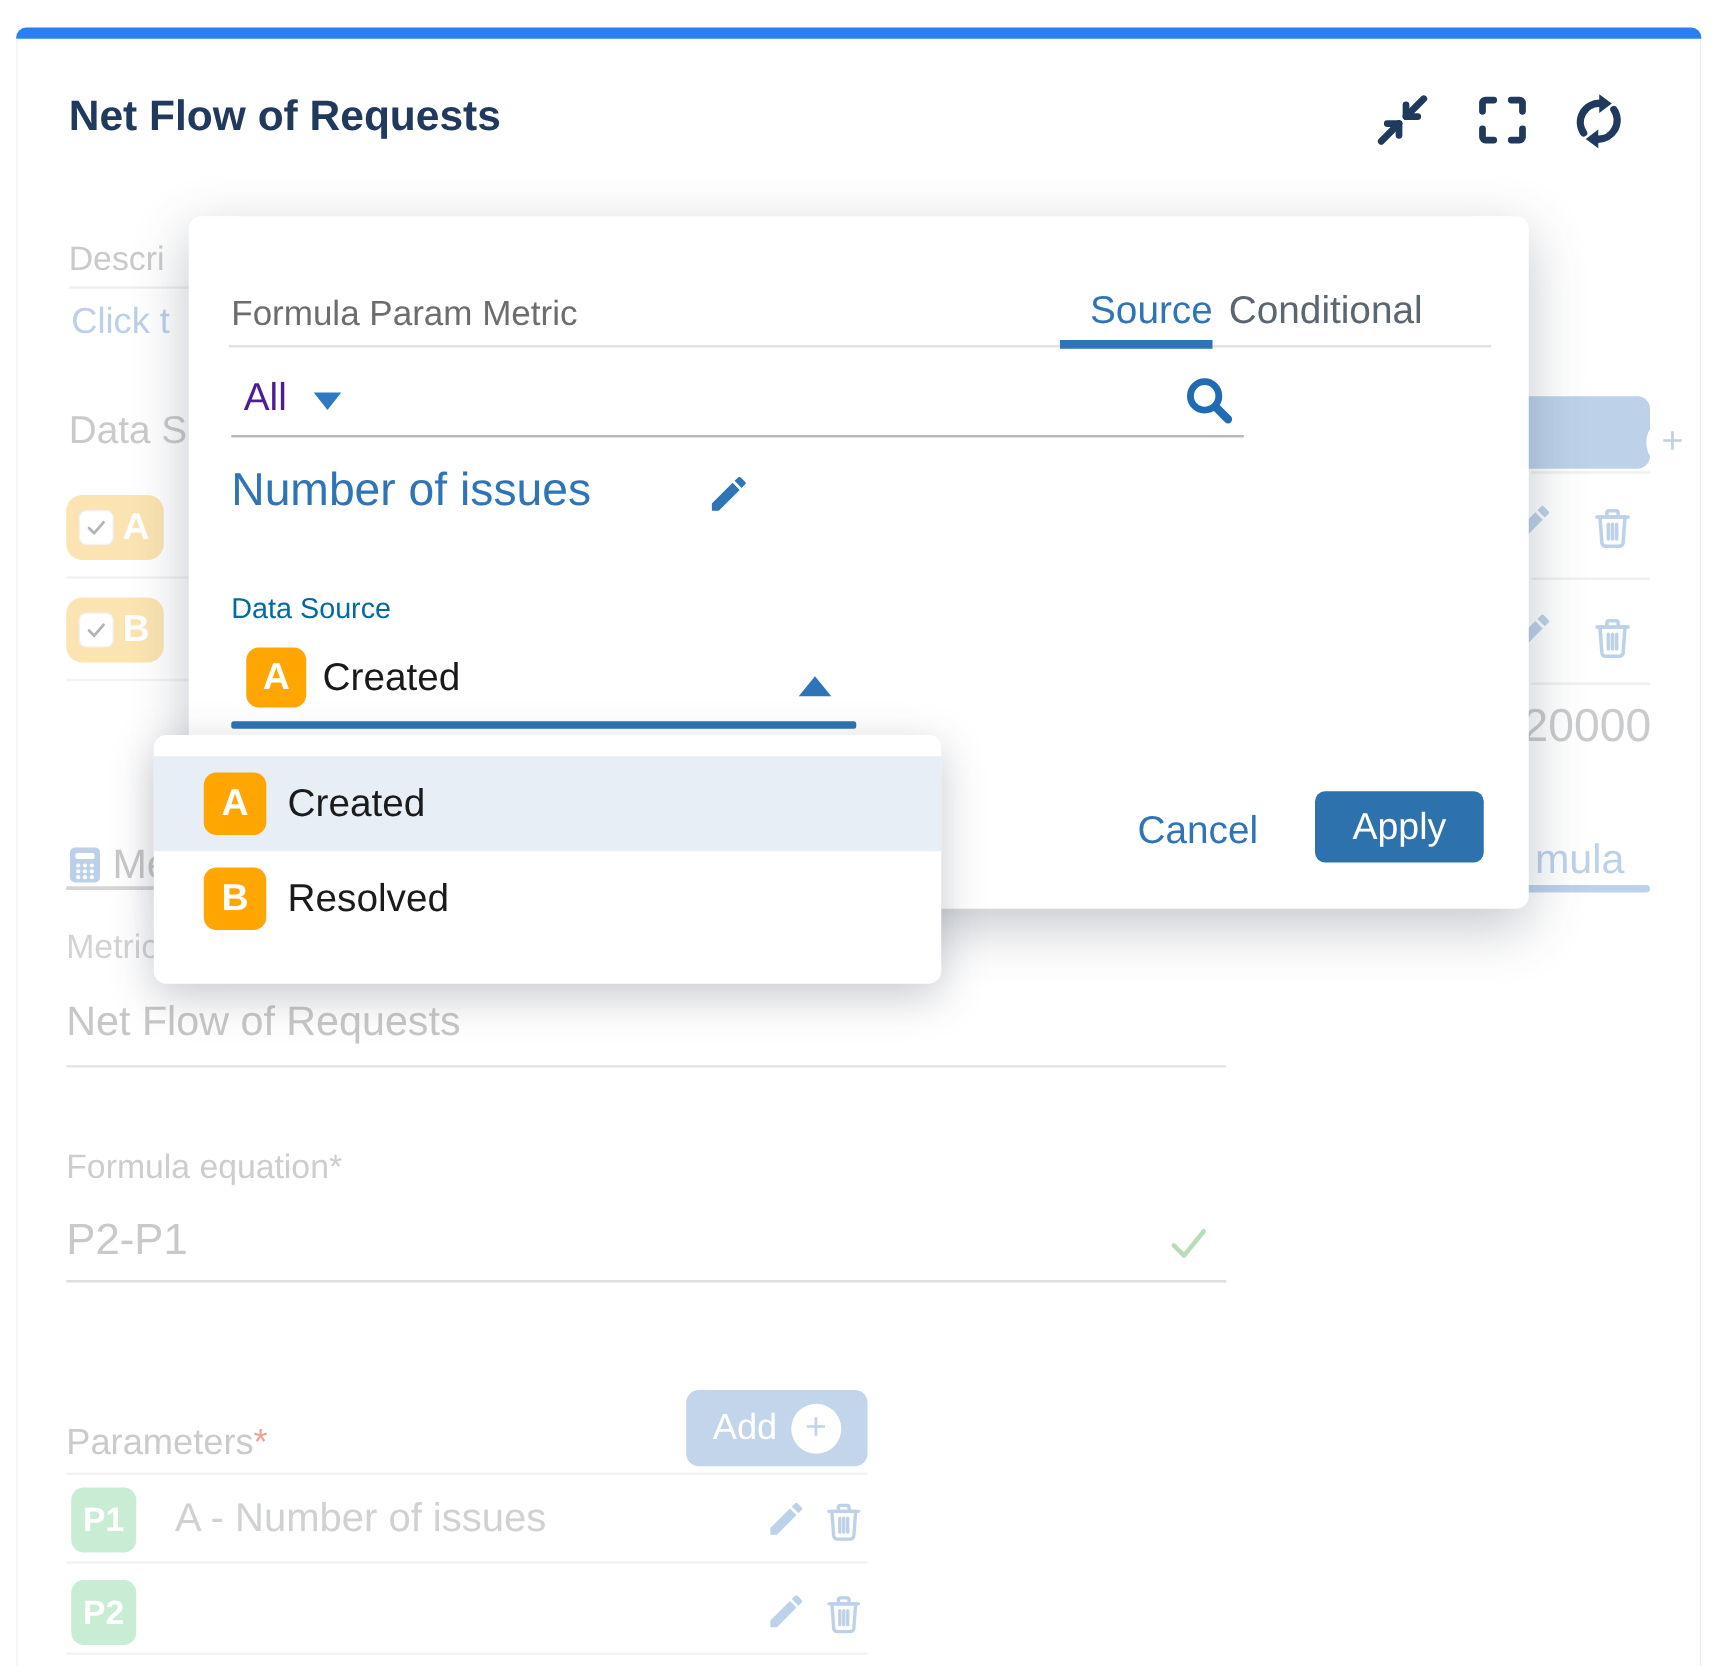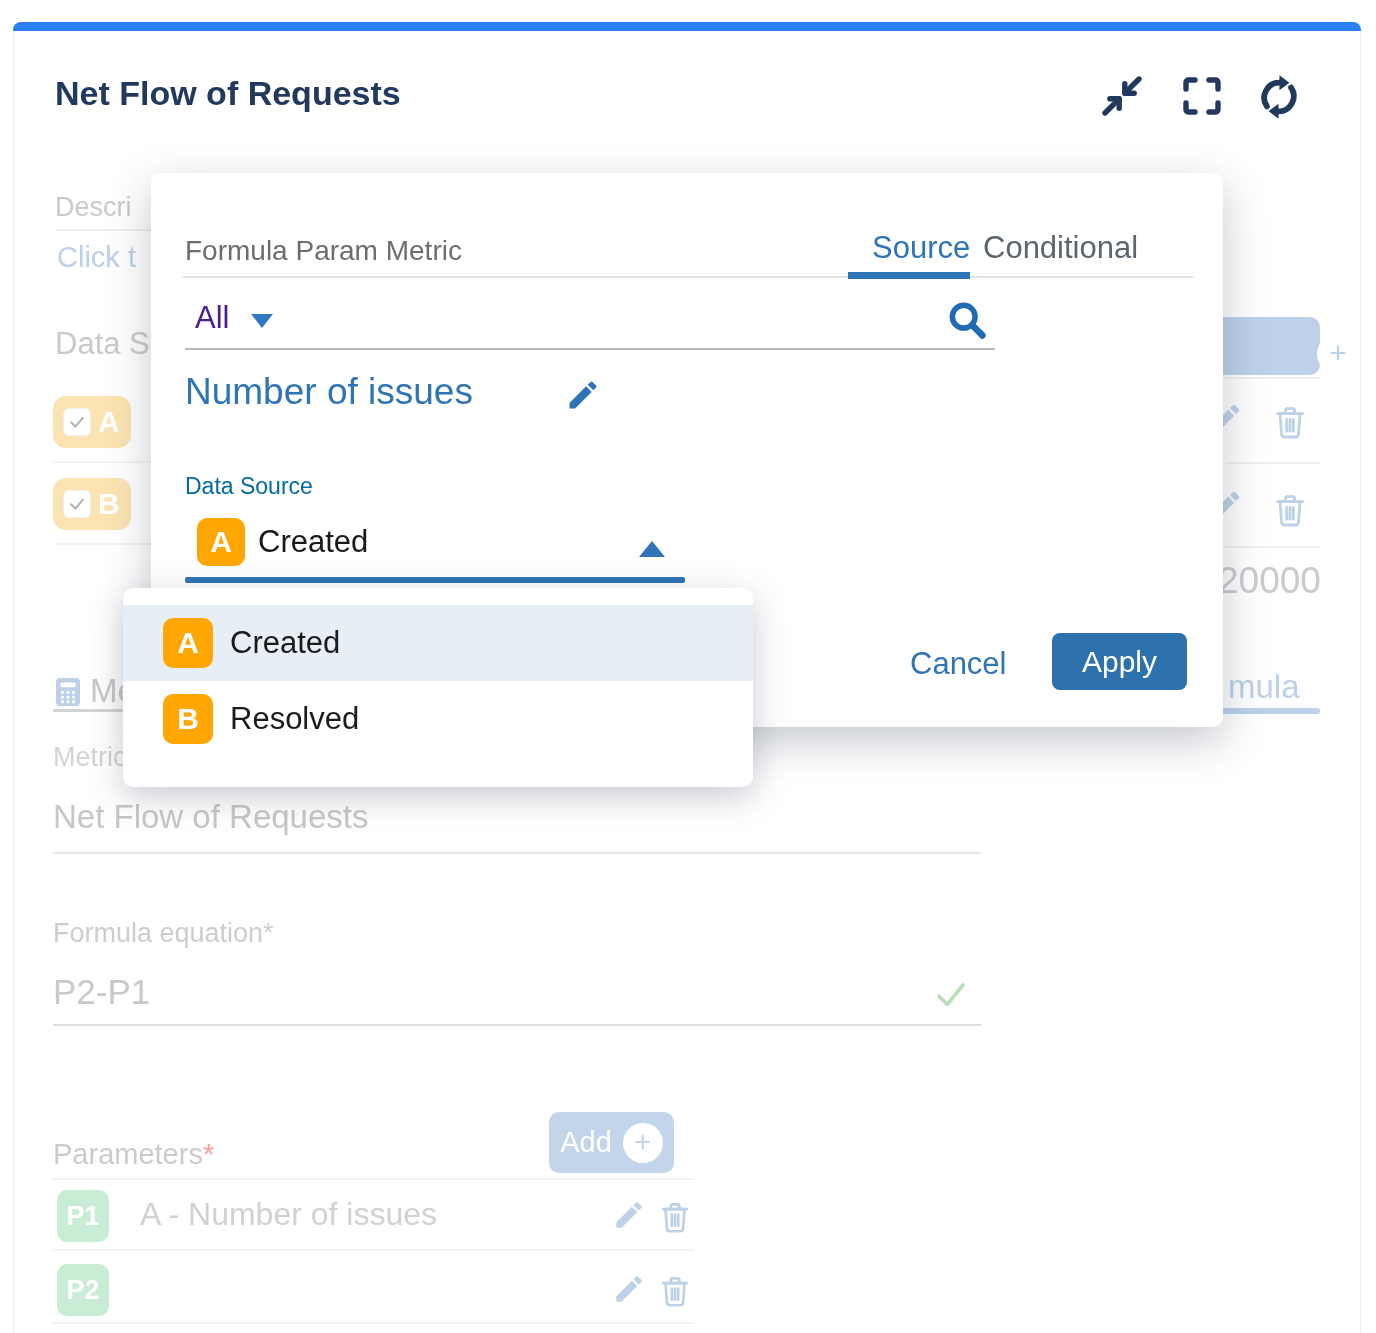--- a/index.html
+++ b/index.html
@@ -158,21 +158,21 @@
   <div class="abs bg" style="left:53px;top:918px;font-size:27px;color:#cdcdcd;">Formula equation*</div>
   <div class="abs bg" style="left:53px;top:972px;font-size:35px;color:#c9c9c9;">P2-P1</div>
   <div class="abs bg icon" style="left:933px;top:976px;width:36px;height:36px;color:#b9dcb9;">
     <svg viewBox="0 0 24 24" fill="none" stroke="currentColor" stroke-width="2.4" stroke-linecap="round" stroke-linejoin="round">
         <path d="M4 13.5 L9.5 19 L20 6"></path>
       </svg>
   </div>
   <div class="abs bg divider" style="left:53px;top:1024px;width:928px;background:#dedede;"></div>
 
   <div class="abs bg" style="left:53px;top:1138px;font-size:29px;color:#cbcbcb;"><span>Parameters</span><span style="color:#f0a297;">*</span></div>
-  <div class="abs bg dim-btn" style="left:549px;top:1112px;width:125px;height:61px;font-size:29px;gap:11px;">
+  <div class="abs bg dim-btn" style="left:549px;top:1112px;width:145px;height:61px;font-size:29px;gap:11px;">
     <span>Add</span>
     <span class="plus-circle" style="width:40px;height:40px;">
         <span style="color:#c2d5ea;">+</span>
       </span>
   </div>
   <div class="abs bg divider" style="left:53px;top:1178px;width:641px;background:#f1f3f4;"></div>
 
   <div class="abs bg badge p-badge" style="left:57px;top:1190px;">P1</div>
   <div class="abs bg" style="left:140px;top:1196px;font-size:32px;color:#cfd1d3;">A - Number of issues</div>
   <div class="abs bg icon dim-blue" style="left:612px;top:1198px;width:34px;height:34px;">

